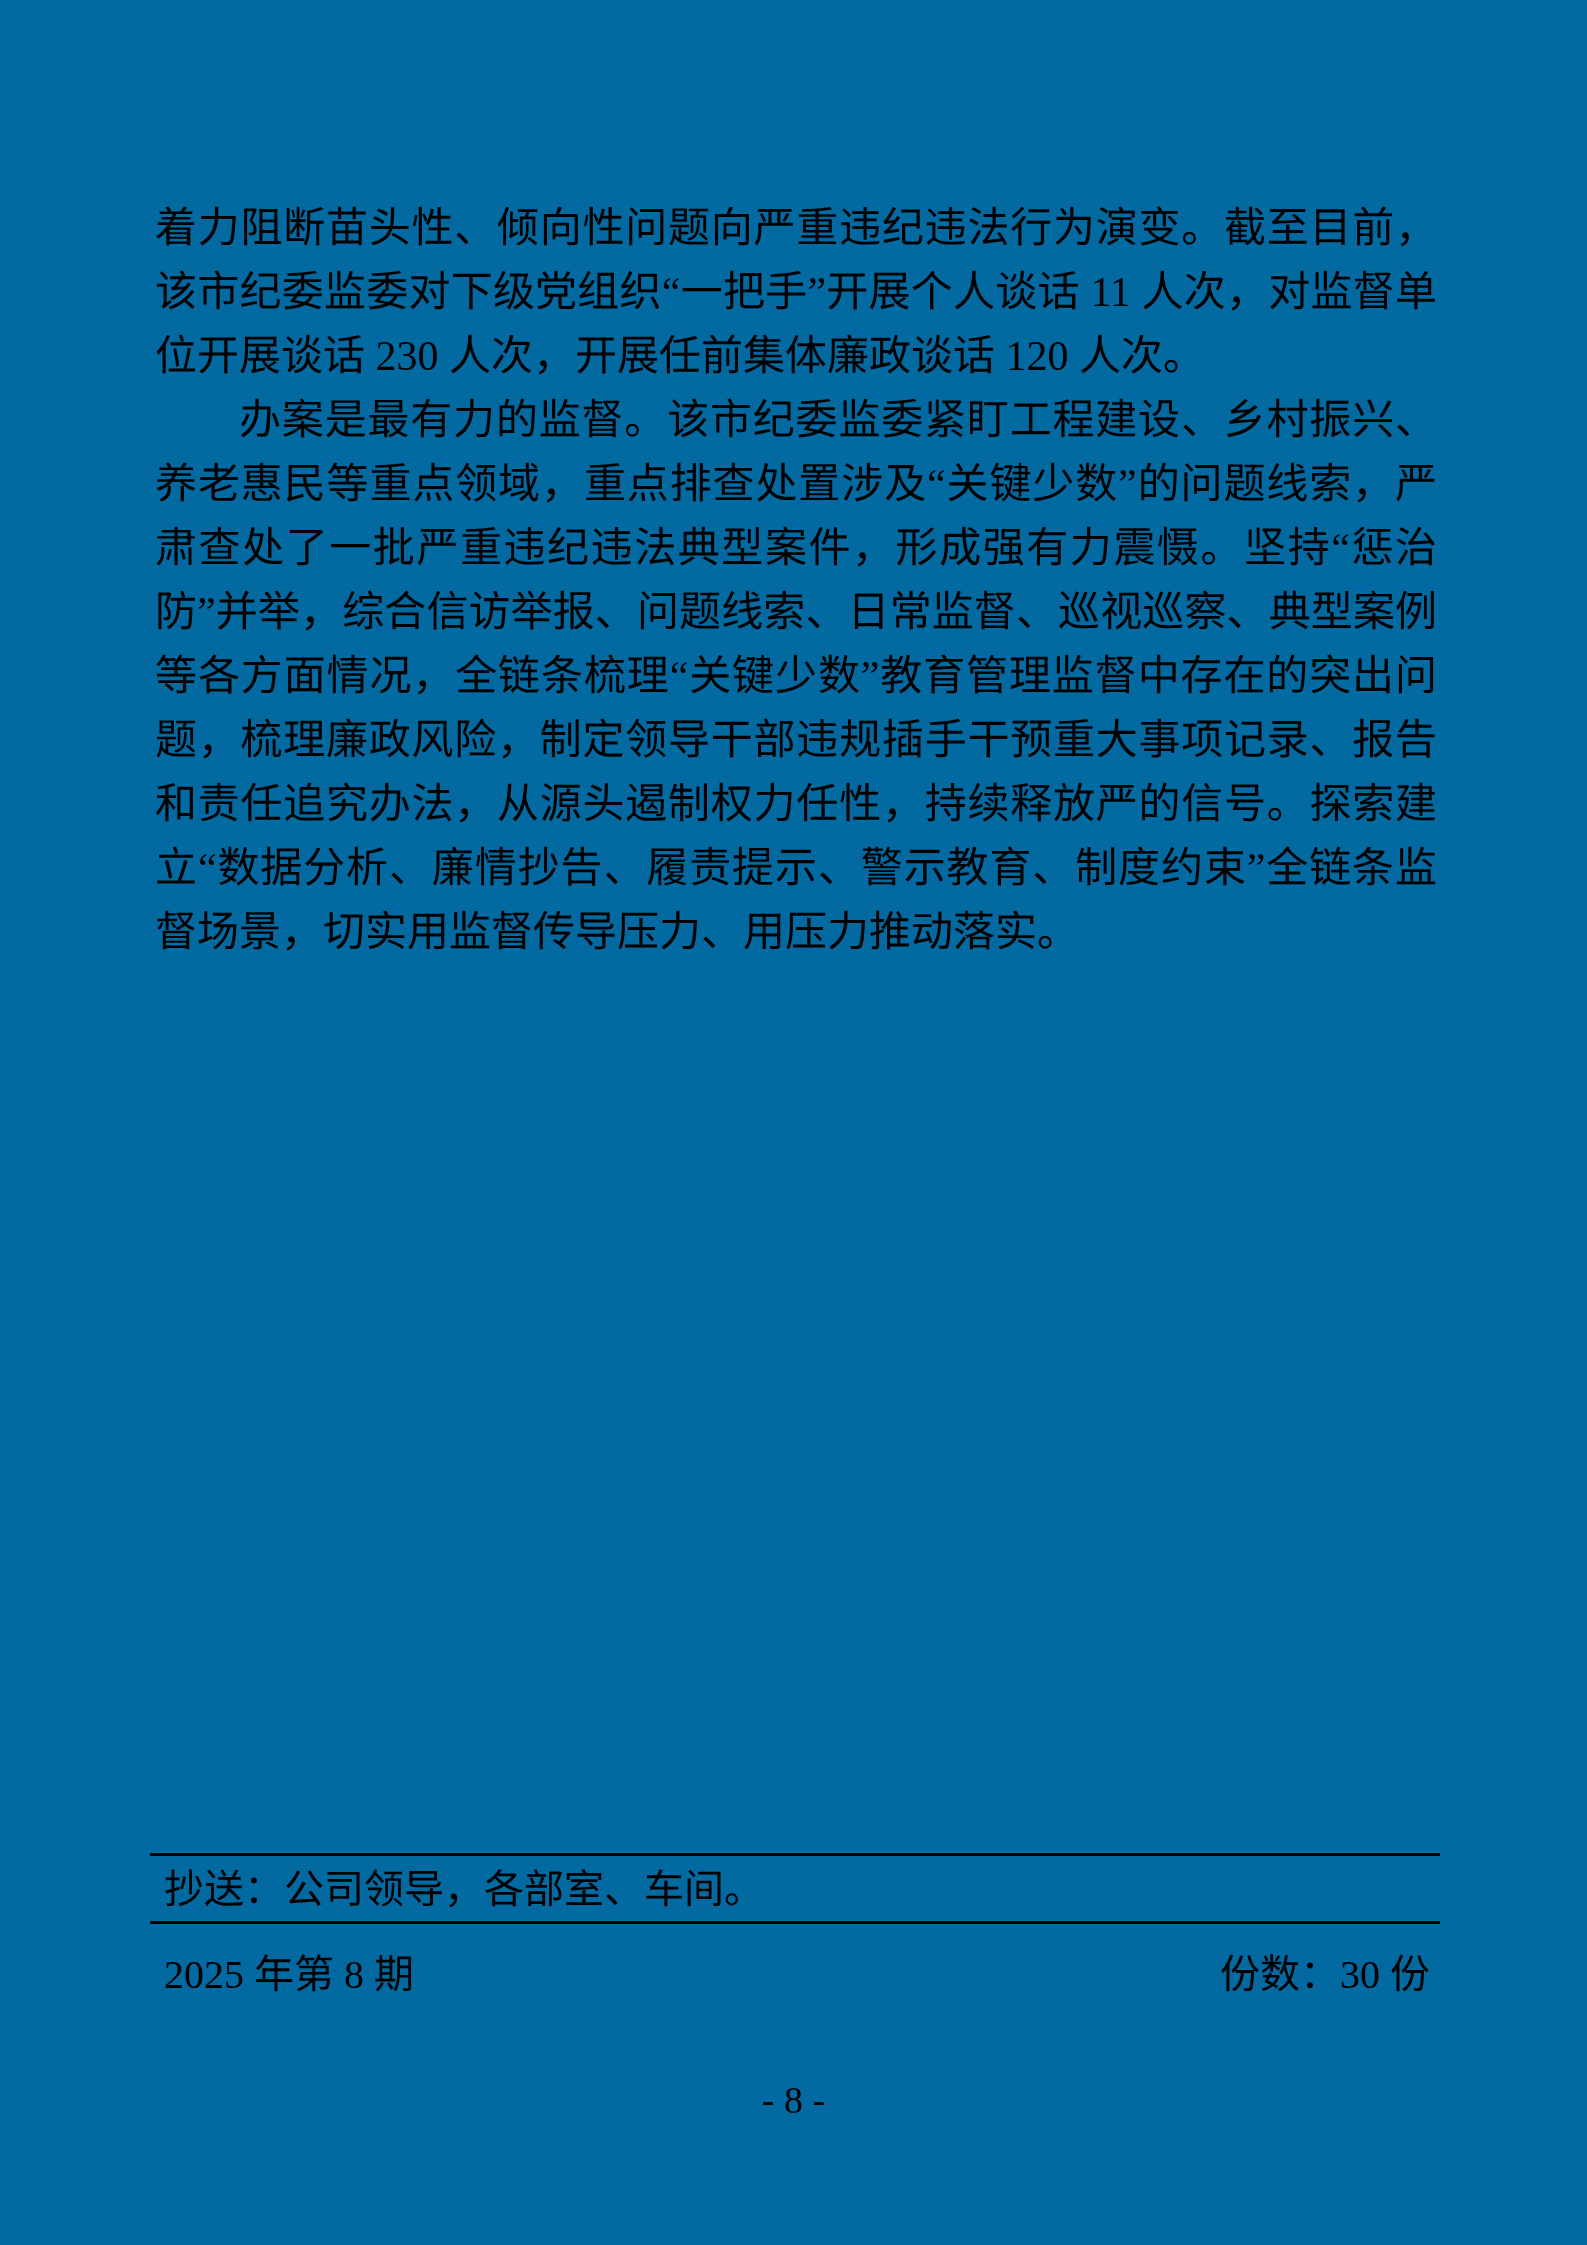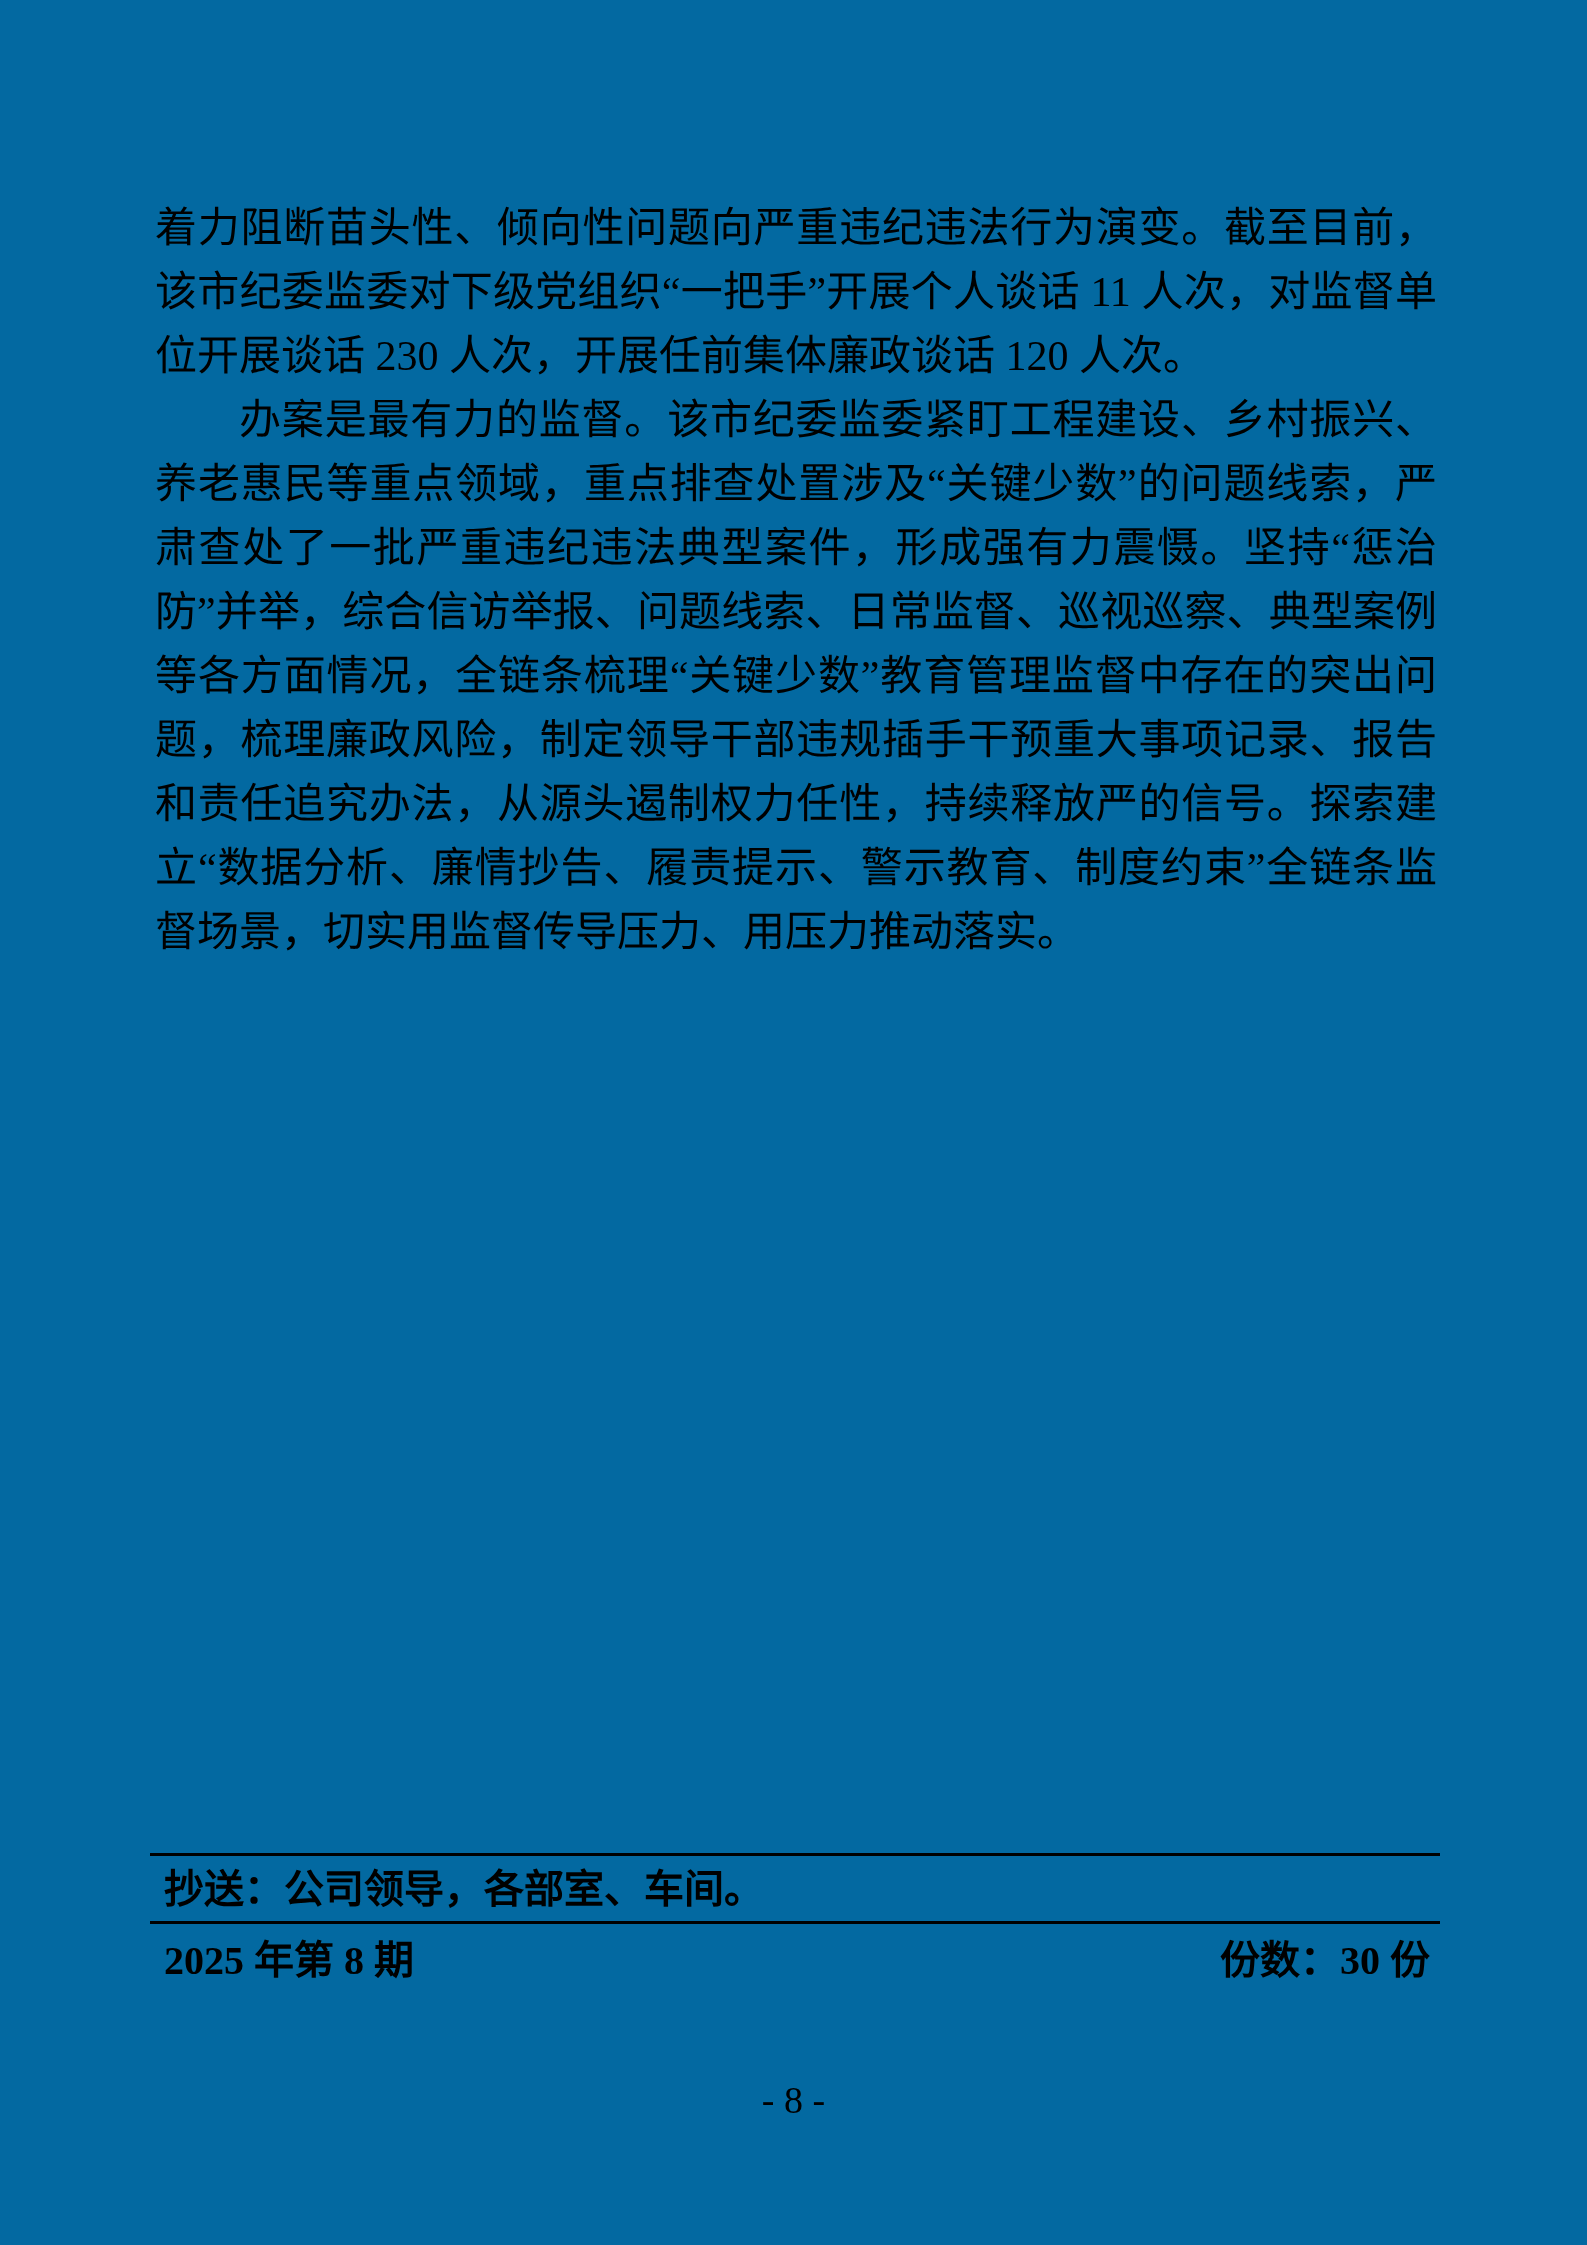--- a/index.html
+++ b/index.html
@@ -30,37 +30,36 @@
     padding: 0;
   }
   .para.indent {
     text-indent: 2em;
   }
   .footer {
     position: absolute;
     left: 150px;
     top: 1853px;
     width: 1290px;
-    font-weight: bold;
   }
   .rule {
     border-top: 3px solid #000000;
     height: 0;
   }
   .copy-line {
     font-size: 40px;
     line-height: 63px;
     padding: 2px 0 0 14px;
   }
   .issue-row {
     display: flex;
     justify-content: space-between;
     font-size: 40px;
     line-height: 62px;
-    padding: 6px 10px 0 14px;
+    padding: 20px 10px 0 14px;
   }
   .page-number {
     position: absolute;
     top: 2076px;
     left: 0;
     width: 100%;
     text-align: center;
     font-size: 38px;
     line-height: 48px;
   }

